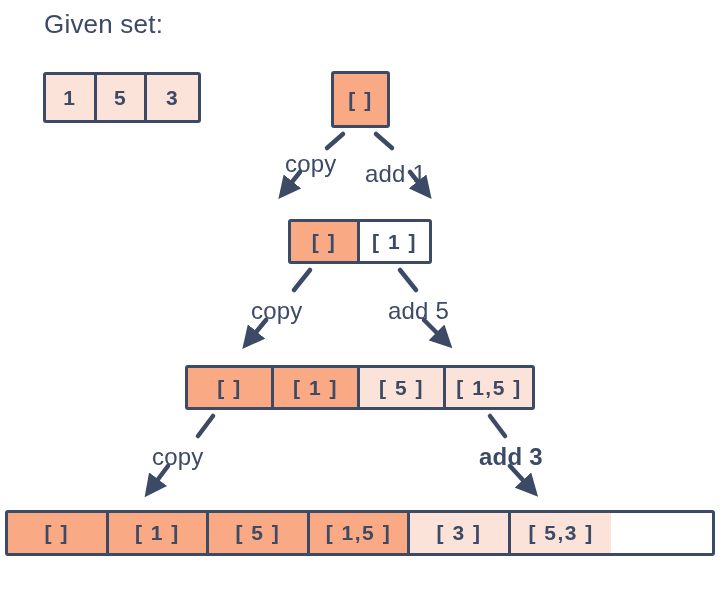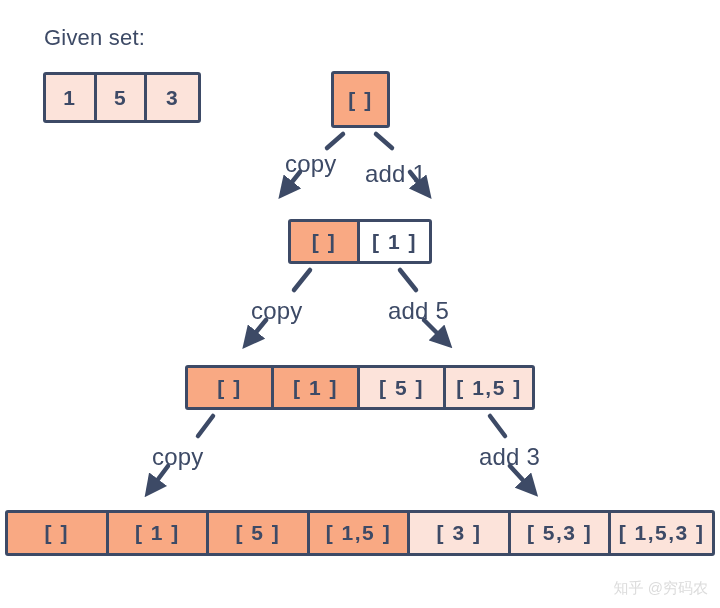--- a/index.html
+++ b/index.html
@@ -15,22 +15,22 @@
     width: 720px;
     height: 608px;
     background: #ffffff;
     overflow: hidden;
   }
 
   
   .title {
     position: absolute;
     left: 44px;
-    top: 25px;
-    font-size: 22px;
+    top: 9px;
+    font-size: 26px;
     color: #3d4a66;
     letter-spacing: 0.2px;
     white-space: nowrap;
   }
 
   
   .row {
     position: absolute;
     display: flex;
     box-sizing: border-box;
@@ -77,21 +77,21 @@
     font-size: 24px;
     color: #3d4a66;
     white-space: nowrap;
     letter-spacing: 0.2px;
   }
   #label-copy-1 { left: 285px; top: 150px; }
   #label-add-1  { left: 365px; top: 160px; }
   #label-copy-2 { left: 251px; top: 297px; }
   #label-add-5  { left: 388px; top: 297px; }
   #label-copy-3 { left: 152px; top: 443px; }
-  #label-add-3  { left: 479px; top: 443px; }
+  #label-add-3  { left: 479px; top: 443px; font-weight: bold; }
 
   
   #arrows {
     position: absolute;
     left: 0;
     top: 0;
     width: 720px;
     height: 608px;
     pointer-events: none;
   }
@@ -163,25 +163,23 @@
     <div class="cell pink">[ 1,5 ]</div>
   </div>
 
   <div class="row" id="level3-row">
     <div class="cell orange">[ ]</div>
     <div class="cell orange">[ 1 ]</div>
     <div class="cell orange">[ 5 ]</div>
     <div class="cell orange">[ 1,5 ]</div>
     <div class="cell pink">[ 3 ]</div>
     <div class="cell pink">[ 5,3 ]</div>
-    <div class="cell pink">[ 1,5,3 ]</div>
   </div>
 
   <div class="arrow-label" id="label-copy-1">copy</div>
   <div class="arrow-label" id="label-add-1">add 1</div>
   <div class="arrow-label" id="label-copy-2">copy</div>
   <div class="arrow-label" id="label-add-5">add 5</div>
   <div class="arrow-label" id="label-copy-3">copy</div>
   <div class="arrow-label" id="label-add-3">add 3</div>
 
-  <div class="watermark">知乎 @穷码农</div>
 
 </div>
 
 </body></html>

